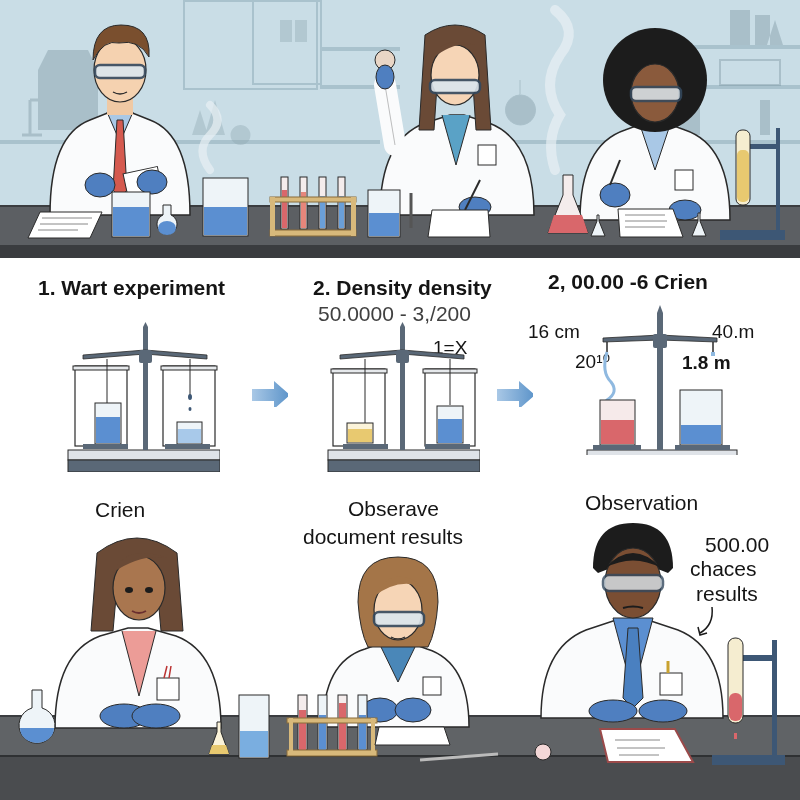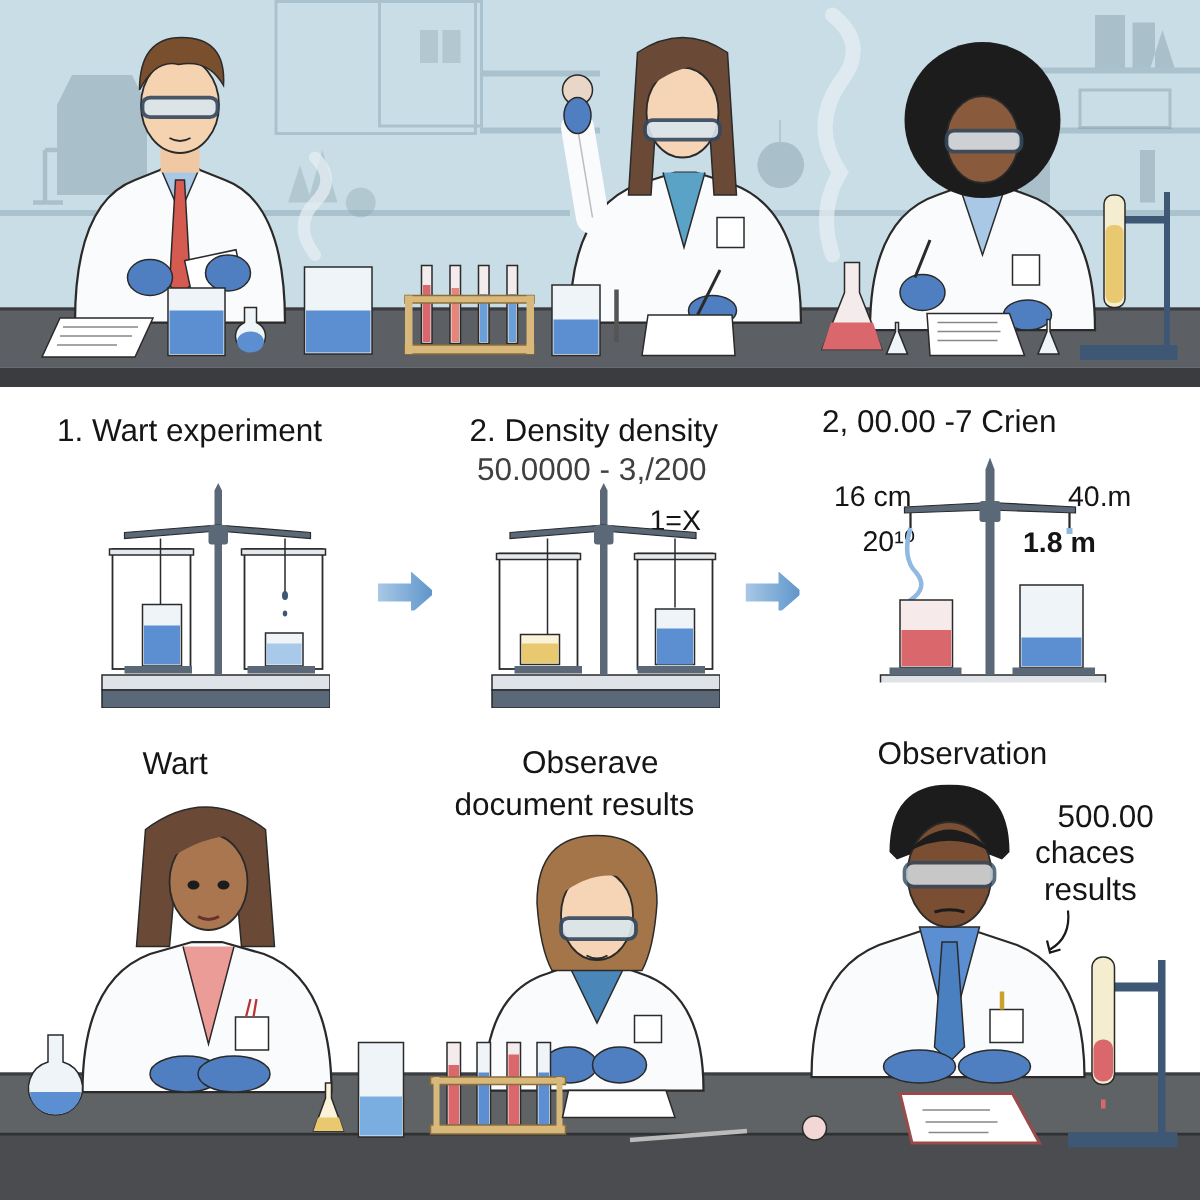--- a/index.html
+++ b/index.html
@@ -7,21 +7,21 @@
   body { font-family: "Liberation Sans", "DejaVu Sans", sans-serif; color: #1a1a1a; position: relative; }
 
   
   .top-panel { position: absolute; left: 0; top: 0; width: 800px; height: 258px; background: #c9dde6; overflow: hidden; }
   .top-panel .bg-shelf { position: absolute; height: 4px; background: #a9c2cd; }
   .top-panel .cabinet { position: absolute; border: 2px solid #a9c2cd; }
   .bench-top { position: absolute; left: 0; top: 205px; width: 800px; height: 40px; background: #5c5f63; border-top: 2px solid #3b3d40; }
   .bench-edge { position: absolute; left: 0; top: 245px; width: 800px; height: 13px; background: #3a3c3f; }
 
   
-  .step-title { position: absolute; font-size: 21px; color: #151515; white-space: nowrap; }
+  .step-title { position: absolute; font-size: 21px; color: #151515; white-space: nowrap; font-weight: bold; }
   .step-sub { position: absolute; font-size: 21px; color: #404040; white-space: nowrap; }
   .small-label { position: absolute; font-size: 19px; color: #151515; white-space: nowrap; }
   .caption { position: absolute; font-size: 21px; color: #151515; text-align: center; white-space: nowrap; line-height: 26px; }
 
   .scale { position: absolute; width: 155px; height: 150px; }
   .arrow { position: absolute; width: 36px; height: 26px; }
 
   
   .bottom-bench { position: absolute; left: 0; top: 715px; width: 800px; height: 40px; background: #606366; border-top: 2px solid #3b3d40; }
   .bottom-edge { position: absolute; left: 0; top: 755px; width: 800px; height: 45px; background: #4a4c4f; border-top: 2px solid #2f3133; }
@@ -172,24 +172,24 @@
       <rect x="737" y="144" width="42" height="5" fill="#3d5775"></rect>
       <rect x="736" y="130" width="14" height="75" rx="6" fill="#f5edd0" stroke="#2a2a2a" stroke-width="1"></rect>
       <rect x="737" y="150" width="12" height="52" rx="5" fill="#e8c970"></rect>
       </g>
   </svg>
 </div>
 
 <div class="step-title" style="left:38px;top:276px;">1. Wart experiment</div>
 <div class="step-title" style="left:313px;top:276px;">2. Density density</div>
 <div class="step-sub" style="left:318px;top:302px;">50.0000 - 3,/200</div>
-<div class="step-title" style="left:548px;top:270px;">2, 00.00 -7 Crien</div>
+<div class="step-title" style="left:548px;top:270px;">2, 00.00 -6 Crien</div>
 
 <div class="small-label" style="left:433px;top:337px;font-size:19px;">1=X</div>
-<div class="small-label" style="left:556px;top:321px;">16 cm</div>
+<div class="small-label" style="left:528px;top:321px;">16 cm</div>
 <div class="small-label" style="left:712px;top:321px;">40.m</div>
 <div class="small-label" style="left:575px;top:350px;">20¹⁰</div>
 <div class="small-label" style="left:682px;top:352px;font-weight:bold;">1.8 m</div>
 
 <svg class="scale" width="160" height="160" style="left:65px;top:322px">
   <rect x="3" y="128" width="152" height="10" fill="#dfe3e8" stroke="#2a2a2a" stroke-width="1"></rect>
   <rect x="3" y="138" width="152" height="12" fill="#5a6877" stroke="#2a2a2a" stroke-width="1"></rect>
   <rect x="12" y="150" width="8" height="4" fill="#3b4551"></rect>
     <rect x="138" y="150" width="8" height="4" fill="#3b4551"></rect>
   <rect x="78" y="20" width="5" height="108" fill="#5a6877"></rect>
@@ -266,21 +266,21 @@
   <path d="M22 47 q-6 20 4 30 q8 10 -4 18 q-8 10 4 20" stroke="#8fb9e0" stroke-width="3" fill="none"></path>
   <path d="M128 47 v4" stroke="#8fb9e0" stroke-width="4"></path>
   <rect x="15" y="95" width="35" height="45" fill="#f6eaea" stroke="#2a2a2a" stroke-width="1"></rect>
   <rect x="16" y="115" width="33" height="24" fill="#d9676b"></rect>
   <rect x="95" y="85" width="42" height="55" fill="#eef4f8" stroke="#2a2a2a" stroke-width="1"></rect>
   <rect x="96" y="120" width="40" height="19" fill="#5b8fd1"></rect>
   <rect x="8" y="140" width="48" height="5" fill="#5a6877"></rect>
     <rect x="90" y="140" width="55" height="5" fill="#5a6877"></rect>
 </svg>
 
-<div class="caption" style="left:95px;top:497px;">Wart</div>
+<div class="caption" style="left:95px;top:497px;">Crien</div>
 <div class="caption" style="left:348px;top:496px;">Obserave</div>
 <div class="caption" style="left:303px;top:524px;">document results</div>
 <div class="caption" style="left:585px;top:490px;">Observation</div>
 <div class="caption" style="left:688px;top:532px;margin-left:17px;">500.00</div>
 <div class="caption" style="left:690px;top:556px;">chaces</div>
 <div class="caption" style="left:696px;top:581px;">results</div>
 <svg width="40" height="40" style="position:absolute;left:690px;top:605px">
   <path d="M22 2 q2 18 -12 26" stroke="#1a1a1a" stroke-width="1.5" fill="none"></path>
   <path d="M8 22 l2 8 l7 -2" stroke="#1a1a1a" stroke-width="1.5" fill="none"></path>
 </svg>

